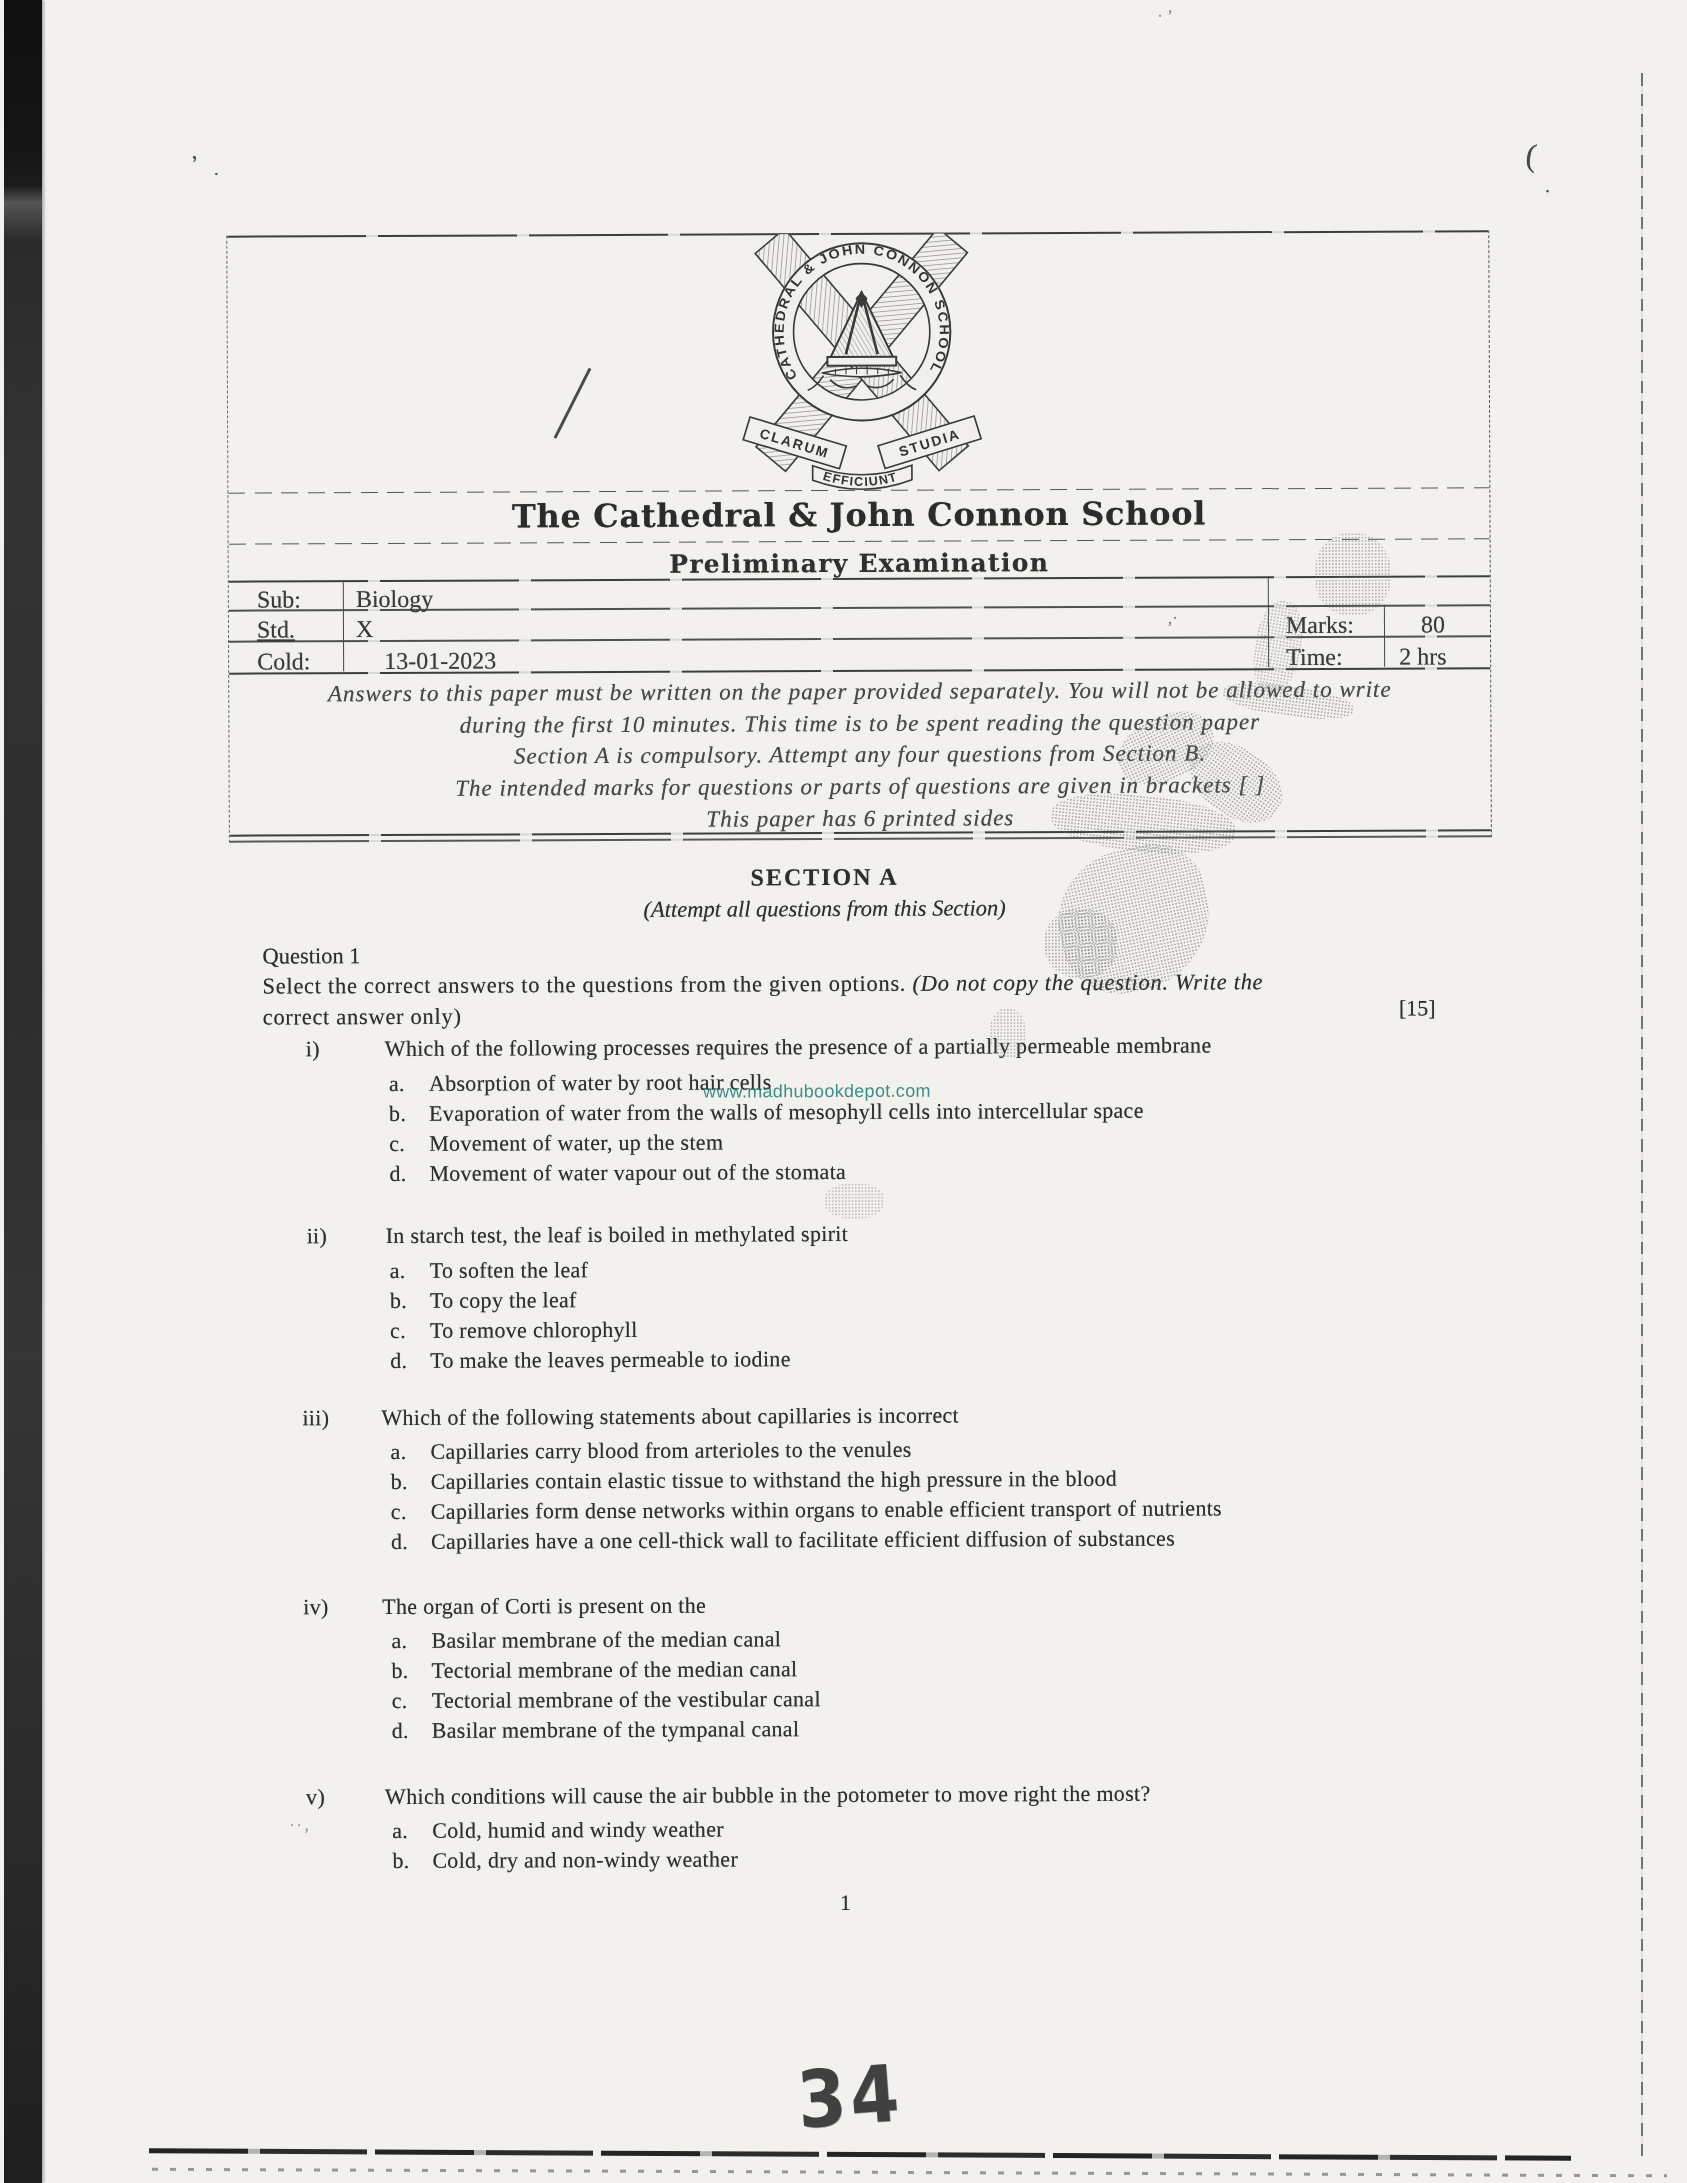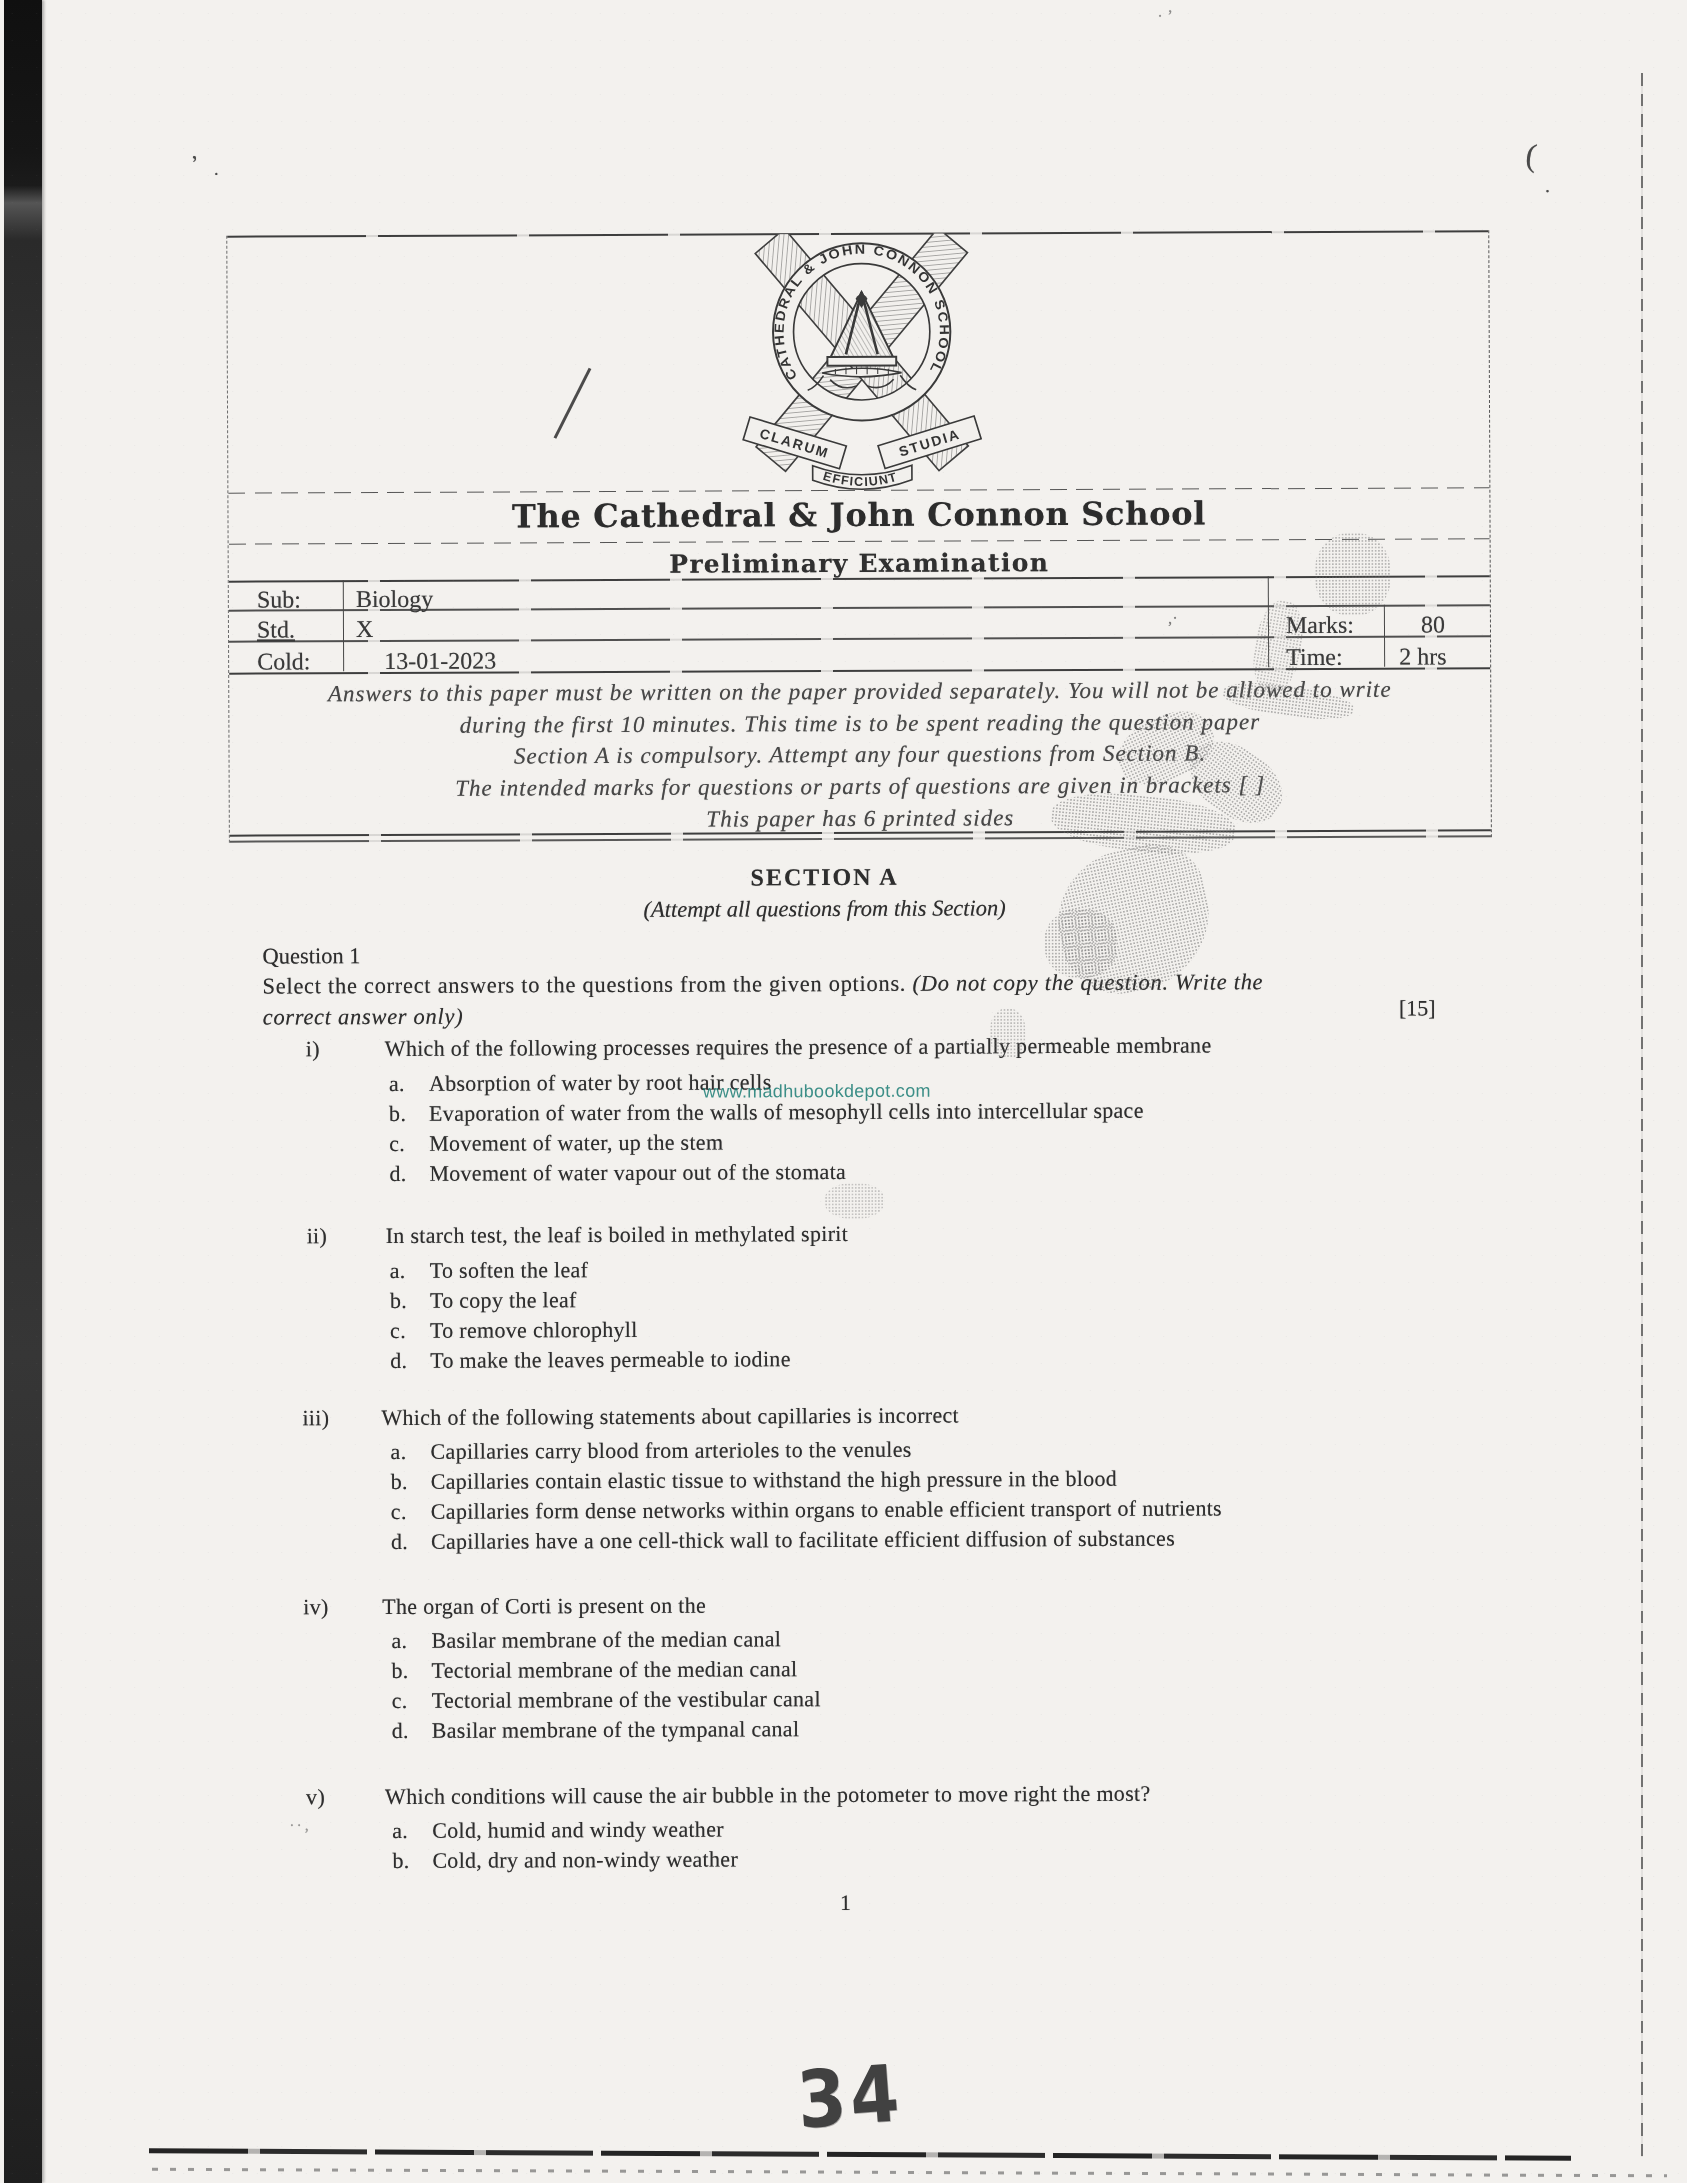--- a/index.html
+++ b/index.html
@@ -181,21 +181,21 @@
   </div>
 
   <div class="abs ln" style="left:230px;width:1191px;top:864px;text-align:center;font-size:24px;font-weight:bold;letter-spacing:2px;">SECTION A</div>
   <div class="abs ln" style="left:230px;width:1191px;top:896px;text-align:center;font-size:22.5px;font-style:italic;">(Attempt all questions from this Section)</div>
 
   <div class="abs ln" style="left:263px;top:941px;font-size:22.5px;">Question 1</div>
 
   <div class="abs ln" style="left:263px;top:971px;font-size:22.5px;letter-spacing:0.7px;">
     <span>Select the correct answers to the questions from the given options. </span><span style="font-style:italic;">(Do not copy the question. Write the</span>
   </div>
-  <div class="abs ln" style="left:263px;top:1002px;font-size:22.5px;font-style:italic;letter-spacing:0.7px;">correct answer only)</div>
+  <div class="abs ln" style="left:263px;top:1002px;font-size:22.5px;letter-spacing:0.7px;">correct answer only)</div>
   <div class="abs ln" style="left:1363px;top:998px;width:73px;text-align:right;font-size:22px;">[15]</div>
 
   <div class="abs" style="left:306px;top:1034px;">
     <div class="ln stem">
       <span class="qnum">i)</span><span>Which of the following processes requires the presence of a partially permeable membrane</span>
     </div>
     <div style="margin-left:83px;margin-top:9.3px;">
       <div class="ln opt opt-row"><span class="olet">a.</span><span>Absorption of water by root hair cells</span></div>
       <div class="ln opt opt-row"><span class="olet">b.</span><span>Evaporation of water from the walls of mesophyll cells into intercellular space</span></div>
       <div class="ln opt opt-row"><span class="olet">c.</span><span>Movement of water, up the stem</span></div>

